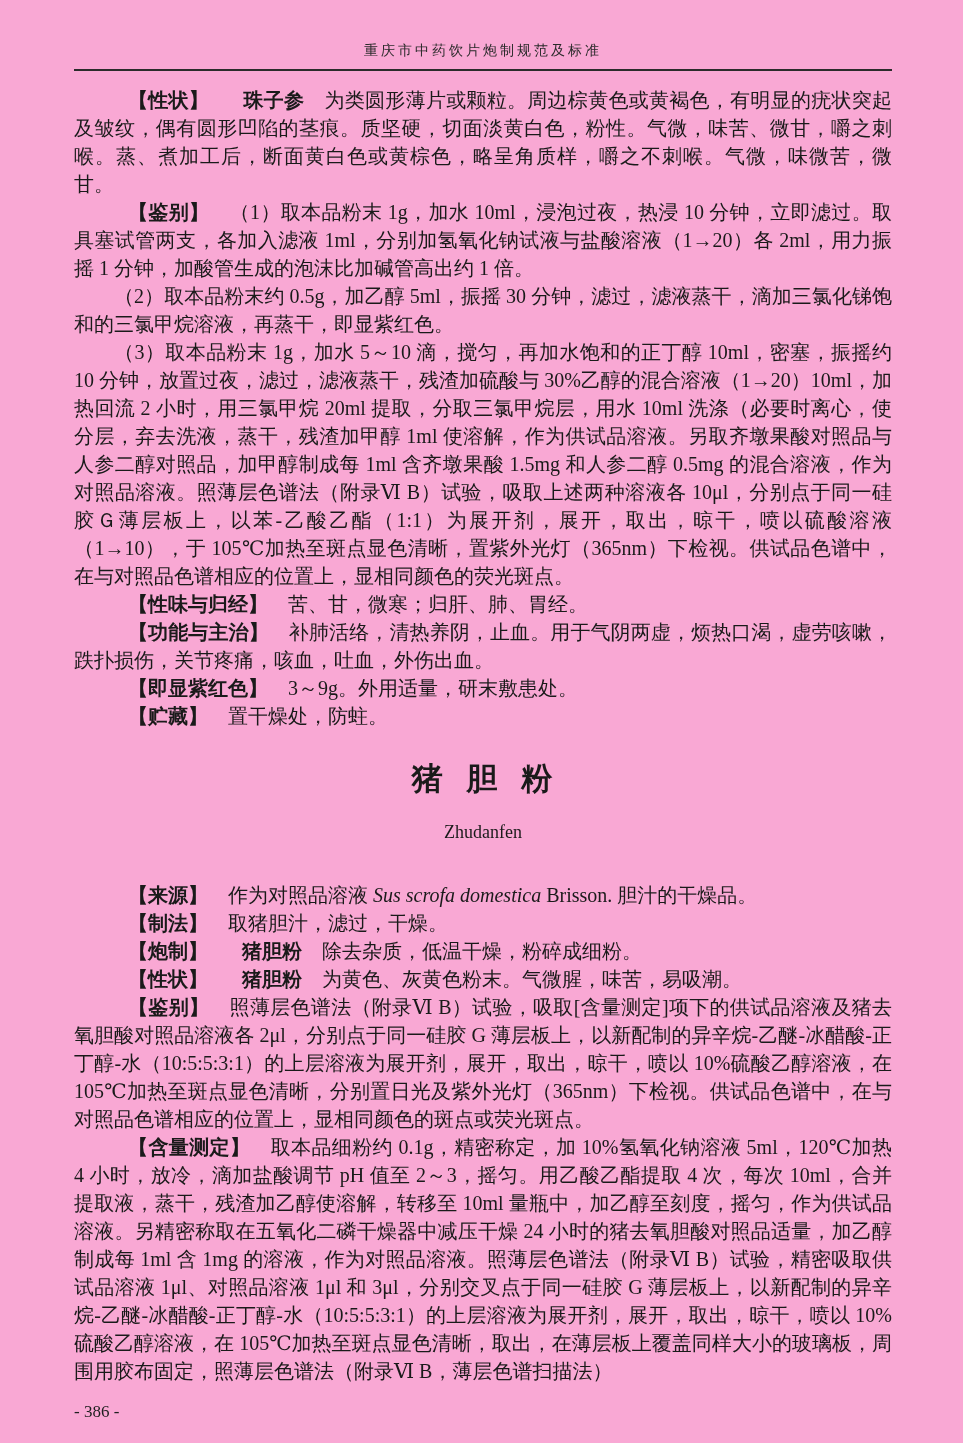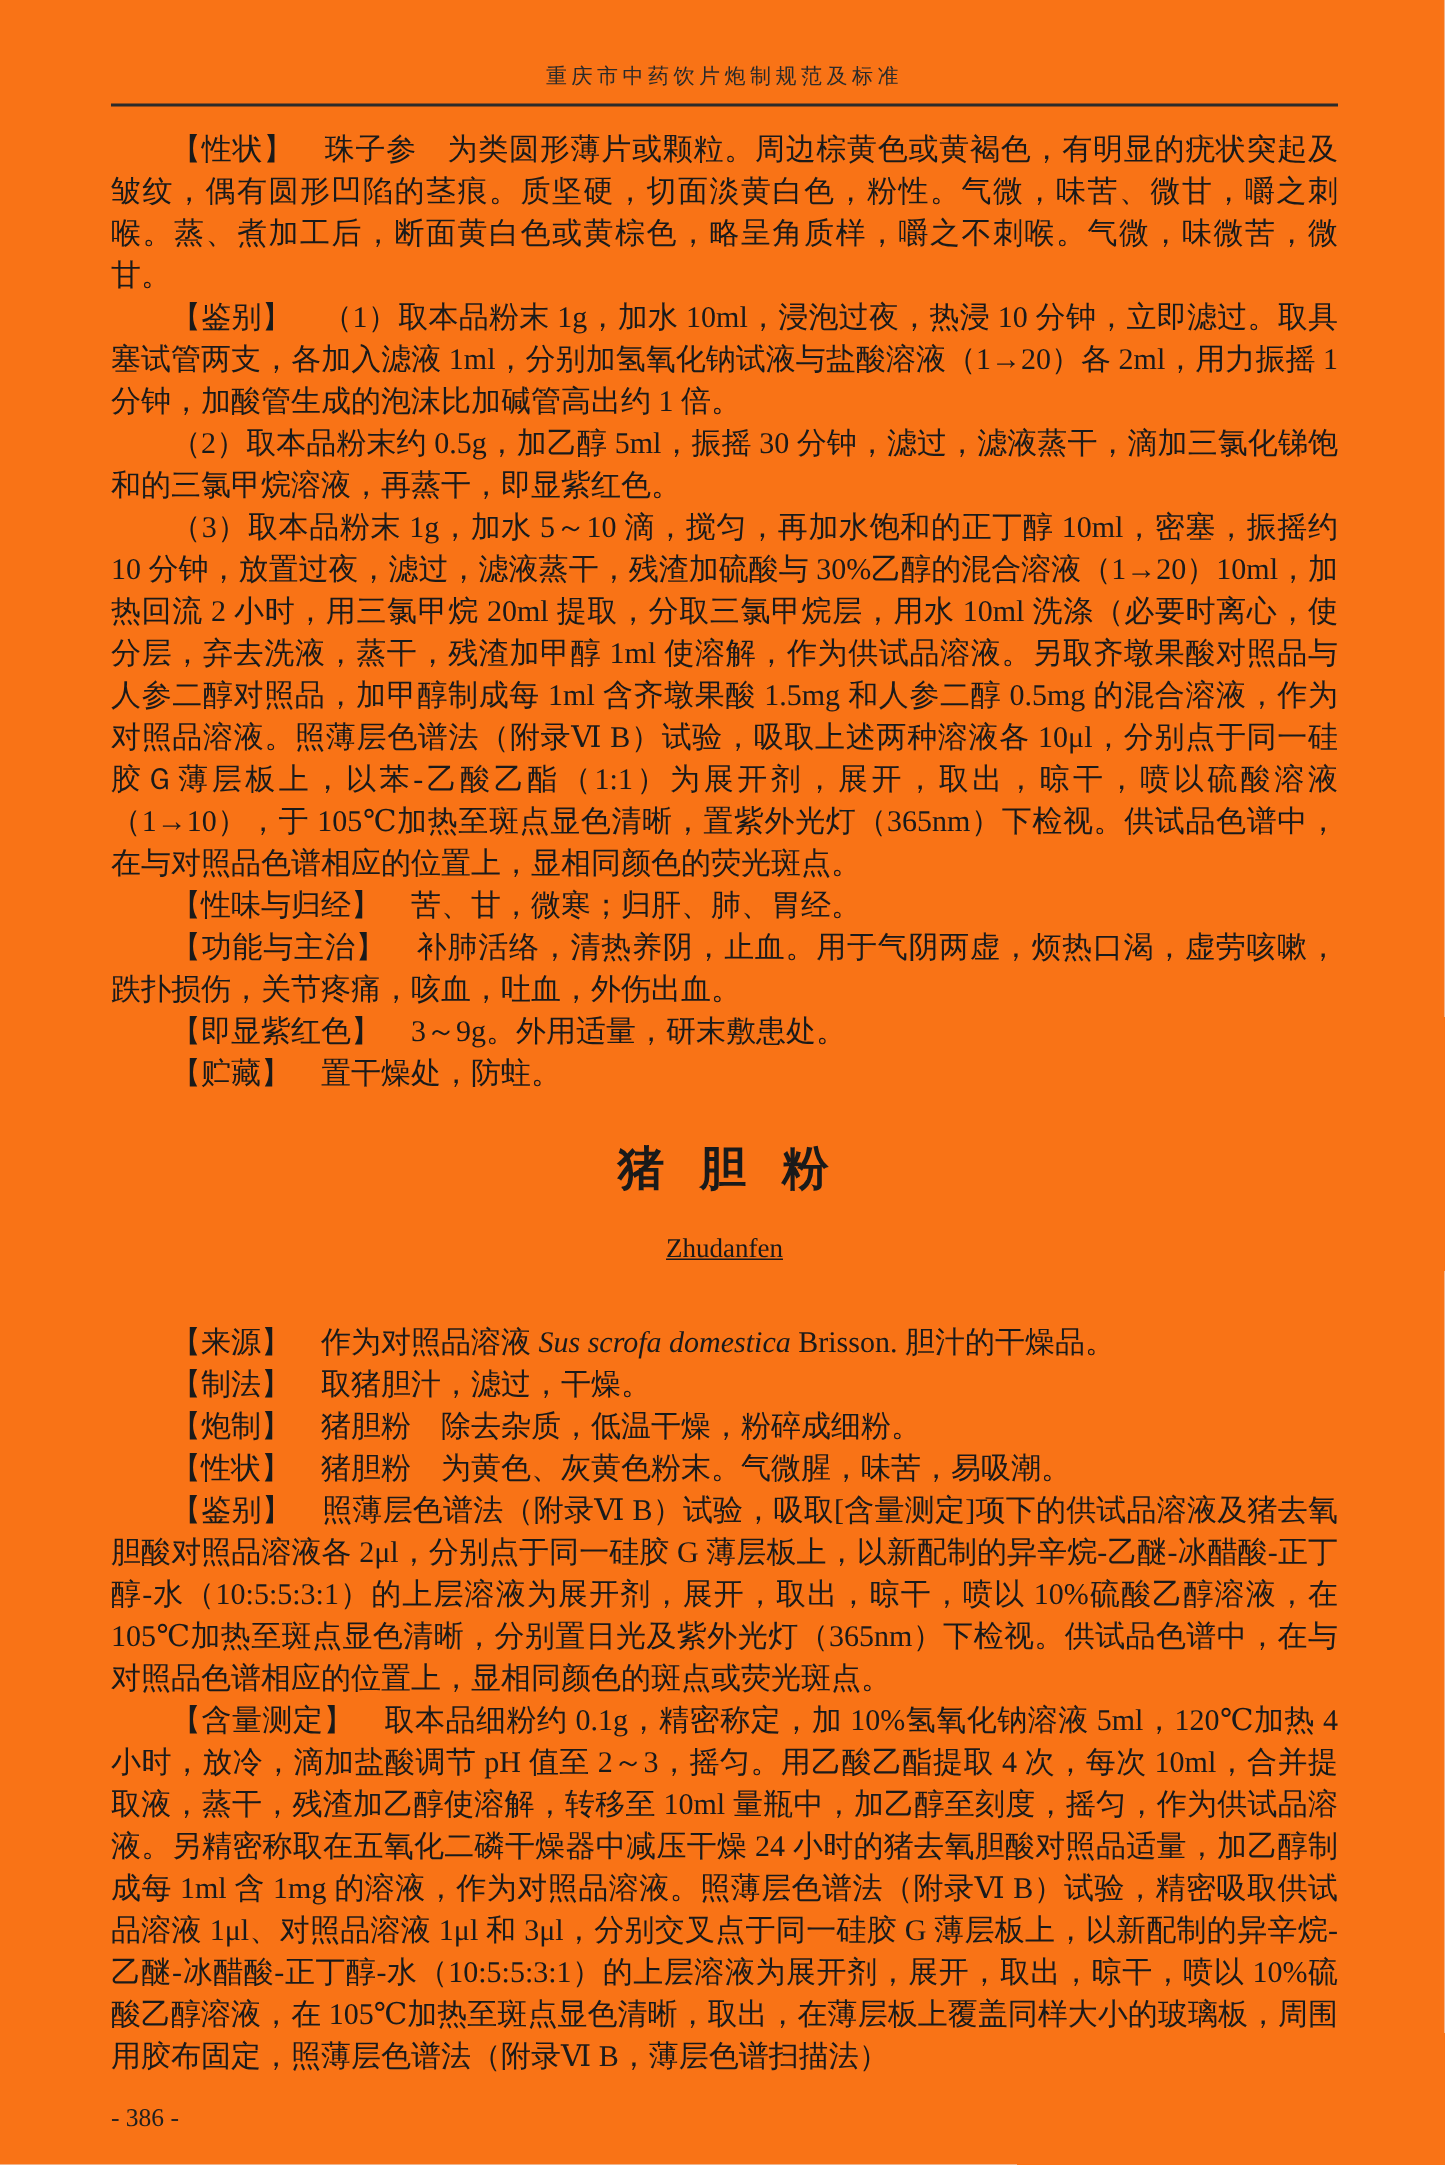--- a/index.html
+++ b/index.html
@@ -1,21 +1,21 @@
 <!DOCTYPE html>
 <html lang="zh"><head>
 <meta charset="utf-8">
 <style>
   html, body { margin: 0; padding: 0; background: #e8e8e8; }
   .page {
     position: relative;
     width: 963px;
     height: 1443px;
     margin: 0 auto;
-    background: #f97316;
+    background: #f9a8d4;
     font-family: "Liberation Serif", "DejaVu Serif", serif;
     color: #1a1a1a;
     overflow: hidden;
     box-sizing: border-box;
   }
   .content { padding: 0 71px 0 74px; }
   .header-title {
     padding-top: 42px;
     text-align: center;
     font-size: 14px;
@@ -29,37 +29,36 @@
   }
   .body-block { margin-top: 15px; }
   .para {
     margin: 0;
     font-size: 20px;
     line-height: 28px;
     text-align: justify;
     text-indent: 2em;
     word-break: break-word;
   }
-  .b { font-weight: normal; }
+  .b { font-weight: bold; margin-left: 14px; }
   .i { font-style: italic; }
   .monograph-title {
     margin: 30px 0 0 0;
     text-align: center;
     font-size: 31px;
     line-height: 38px;
     font-weight: bold;
     word-spacing: 12px;
     letter-spacing: 2px;
   }
   .monograph-pinyin {
     margin-top: 23px;
     text-align: center;
     font-size: 18px;
     line-height: 22px;
-    text-decoration: underline;
   }
   .body-block-2 { margin-top: 38px; }
   .footer {
     position: absolute;
     left: 74px;
     top: 1402px;
     font-size: 17px;
     color: #1f1f1f;
   }
 </style>

